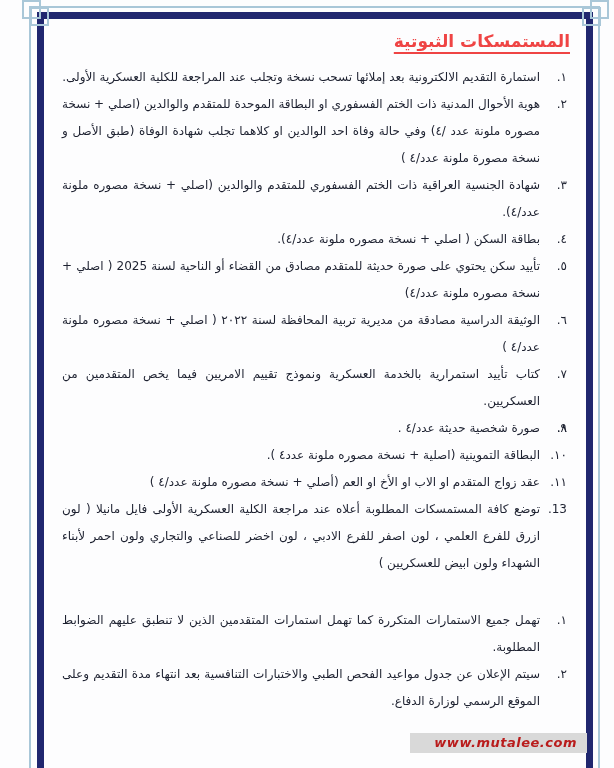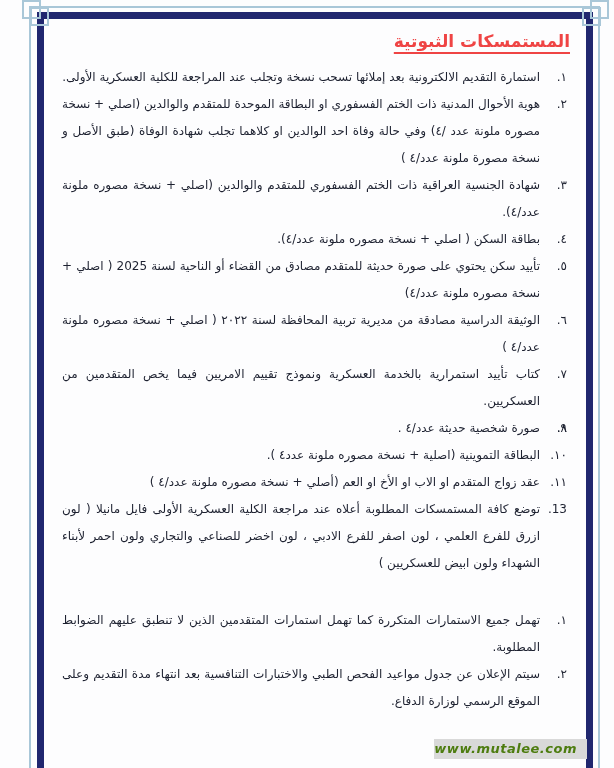--- a/index.html
+++ b/index.html
@@ -73,29 +73,29 @@
     position: absolute;
     right: 3px;
     top: 0;
     font-size: 12px;
   }
   .notes-block { margin-top: 30px; }
   .notes-title-wrap { margin-bottom: 12px; }
 
   .watermark {
     position: absolute;
-    bottom: 9px;
+    bottom: 15px;
     right: 27px;
     background: #d9d9d9;
-    color: #4d7c0f;
+    color: #b91c1c;
     font-weight: bold;
     font-style: italic;
     font-size: 13px;
     letter-spacing: 0.5px;
-    padding: 2px 10px 3px 0;
+    padding: 2px 10px 3px 24px;
     direction: ltr;
   }
 </style>
 </head>
 <body>
 
 <div class="page">
 
   <div class="border-thin"></div>
   <div class="border-navy"></div>

